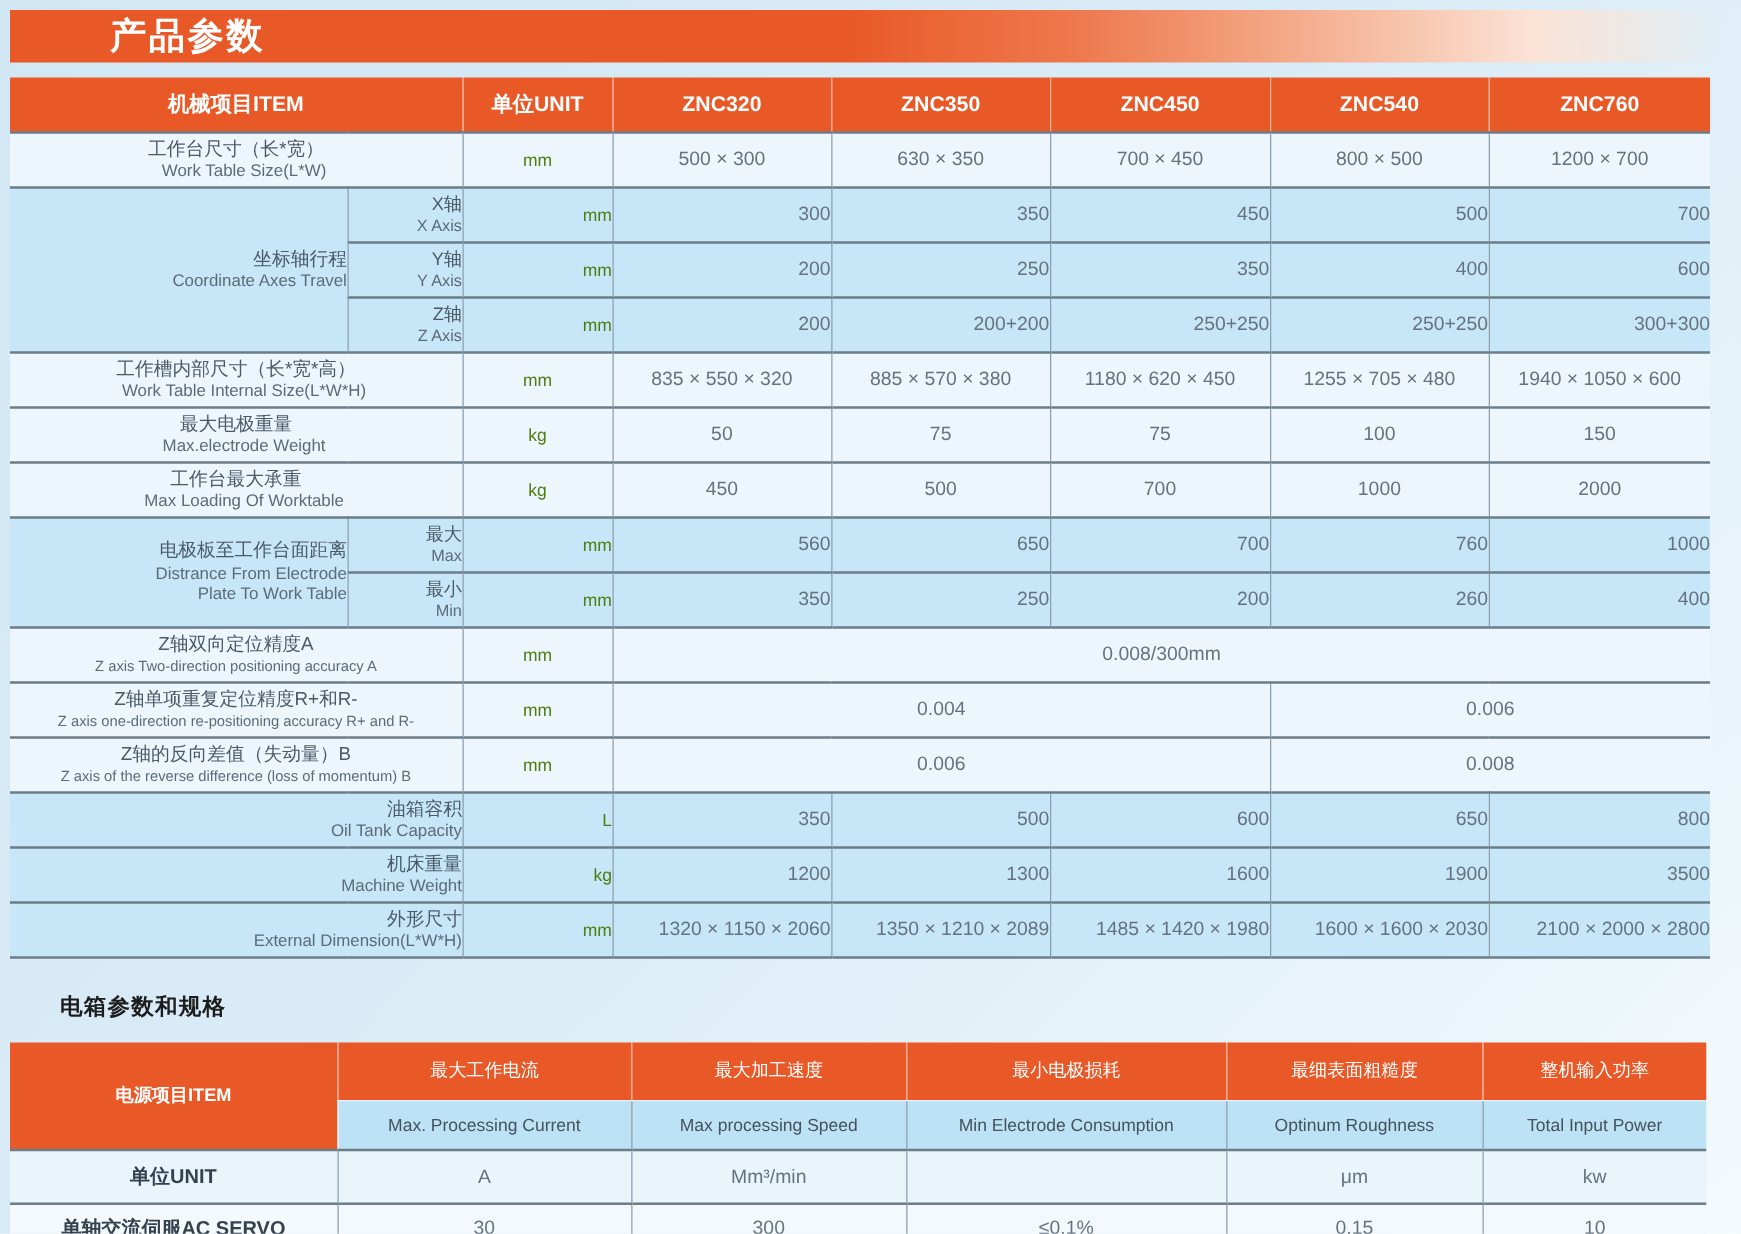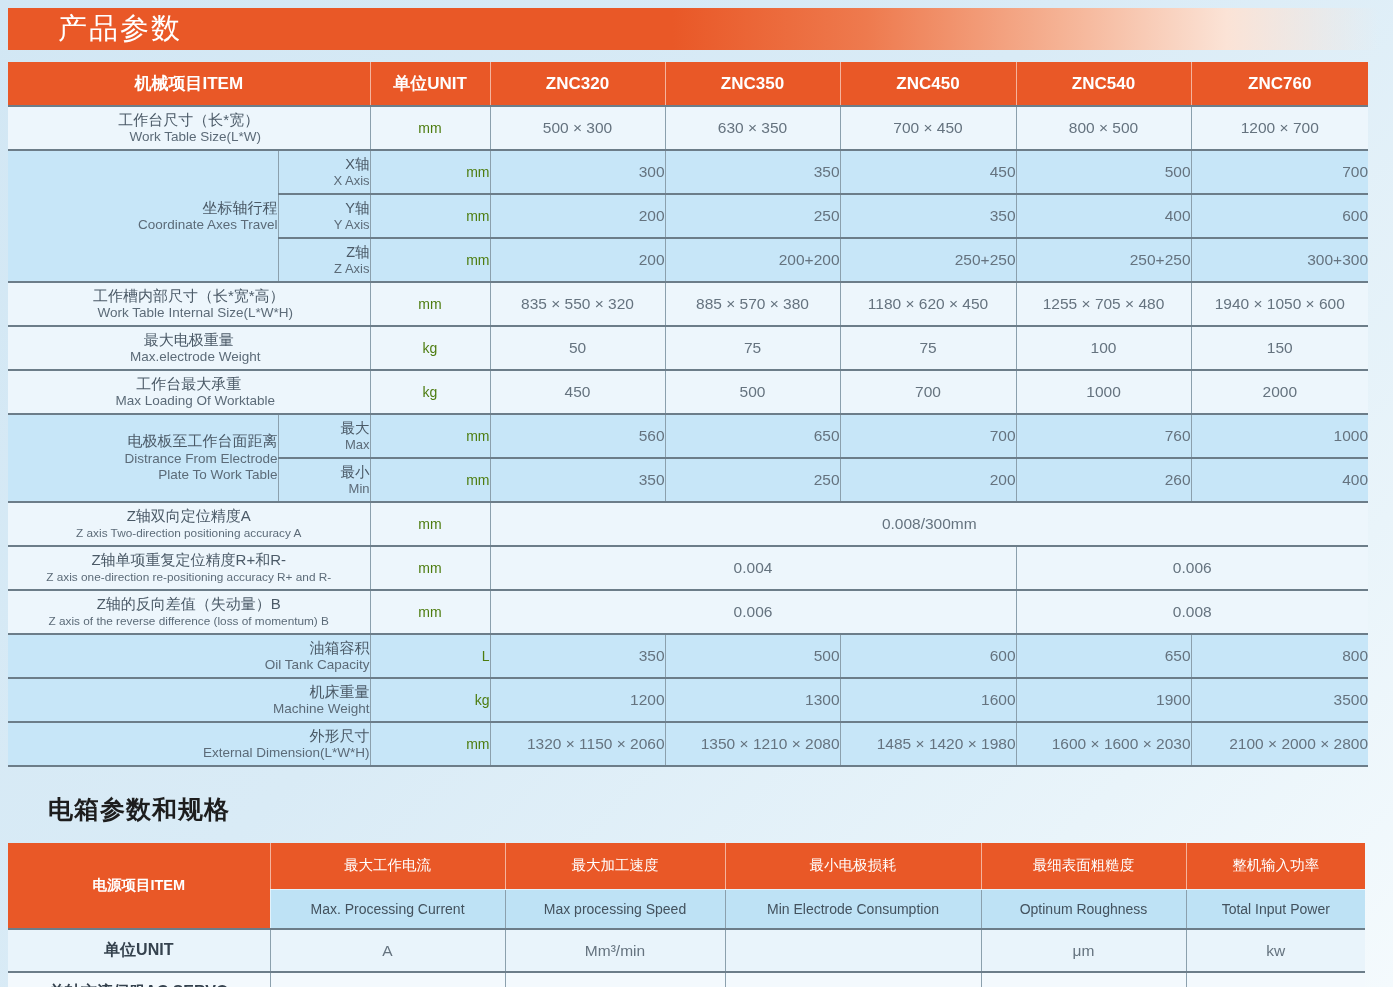--- a/index.html
+++ b/index.html
@@ -10,21 +10,21 @@
   body {
     background: linear-gradient(135deg, #d2e7f4 0%, #d9ebf6 45%, #e9f4fa 80%, #f4fafd 100%);
   }
   
   .title-bar {
     margin: 8px 0 0 8px; width: 1385px; height: 42px;
     background: linear-gradient(to right, #e95827 0%, #e95827 48%, #ee7a4e 62%, #f5b294 76%, #fbe3d6 88%, rgba(251,246,243,0) 99%);
     display: flex; align-items: center;
   }
   .title-bar .title {
-    color: #ffffff; font-size: 29px; font-weight: normal; padding-left: 50px; letter-spacing: 2px;
+    color: #ffffff; font-size: 29px; font-weight: bold; padding-left: 50px; letter-spacing: 2px; margin-left: 30px;
   }
   
   table { border-collapse: collapse; table-layout: fixed; }
   td, th { text-align: center; vertical-align: middle; }
   .spec-table { margin: 12px 0 0 8px; width: 1360px; }
   .spec-table td {
     border: 2px solid #6c7d89;
     border-left-width: 1px; border-right-width: 1px;
     border-left-color: #8ba0ad; border-right-color: #8ba0ad;
   }
@@ -47,21 +47,21 @@
   
   .zh { font-size: 15px; color: #4b5a67; line-height: 1.25; }
   .en { font-size: 13.5px; color: #5c6b78; line-height: 1.2; padding-left: 13px; }
   .en-small { font-size: 11.8px; color: #5c6b78; line-height: 1.25; }
   .unit-cell { font-size: 14px; color: #4d7c0f; }
   .val-cell  { font-size: 15.5px; color: #65737f; }
   .sub-cell .zh { font-size: 14.5px; }
   .sub-cell .en { font-size: 13px; }
   
   .section-title {
-    margin: 26px 0 0 48px; font-size: 25px; font-weight: bold; color: #1d1d1d; letter-spacing: 1px; font-family: Liberation Serif, serif;
+    margin: 26px 0 0 48px; font-size: 18px; font-weight: bold; color: #1d1d1d; letter-spacing: 1px; font-family: Liberation Serif, serif;
   }
   .power-table { margin: 17px 0 0 8px; width: 1357px; }
   .power-table td {
     border: 2px solid #6c7d89;
     border-left-width: 1px; border-right-width: 1px;
     border-left-color: #8ba0ad; border-right-color: #8ba0ad;
   }
   .power-table tr > td:first-child { border-left: none; }
   .power-table tr > td:last-child  { border-right: none; }
   .power-item-hdr {
@@ -298,21 +298,21 @@
     <td class="val-cell">3500</td>
   </tr>
 
   <tr class="row-blue">
     <td colspan="2">
       <div class="zh">外形尺寸</div>
       <div class="en">External Dimension(L*W*H)</div>
     </td>
     <td class="unit-cell">mm</td>
     <td class="val-cell">1320 × 1150 × 2060</td>
-    <td class="val-cell">1350 × 1210 × 2080</td>
+    <td class="val-cell">1350 × 1210 × 2089</td>
     <td class="val-cell">1485 × 1420 × 1980</td>
     <td class="val-cell">1600 × 1600 × 2030</td>
     <td class="val-cell">2100 × 2000 × 2800</td>
   </tr>
 </tbody>
   </table>
 
 <div class="section-title">电箱参数和规格</div>
 
 <table class="power-table">

